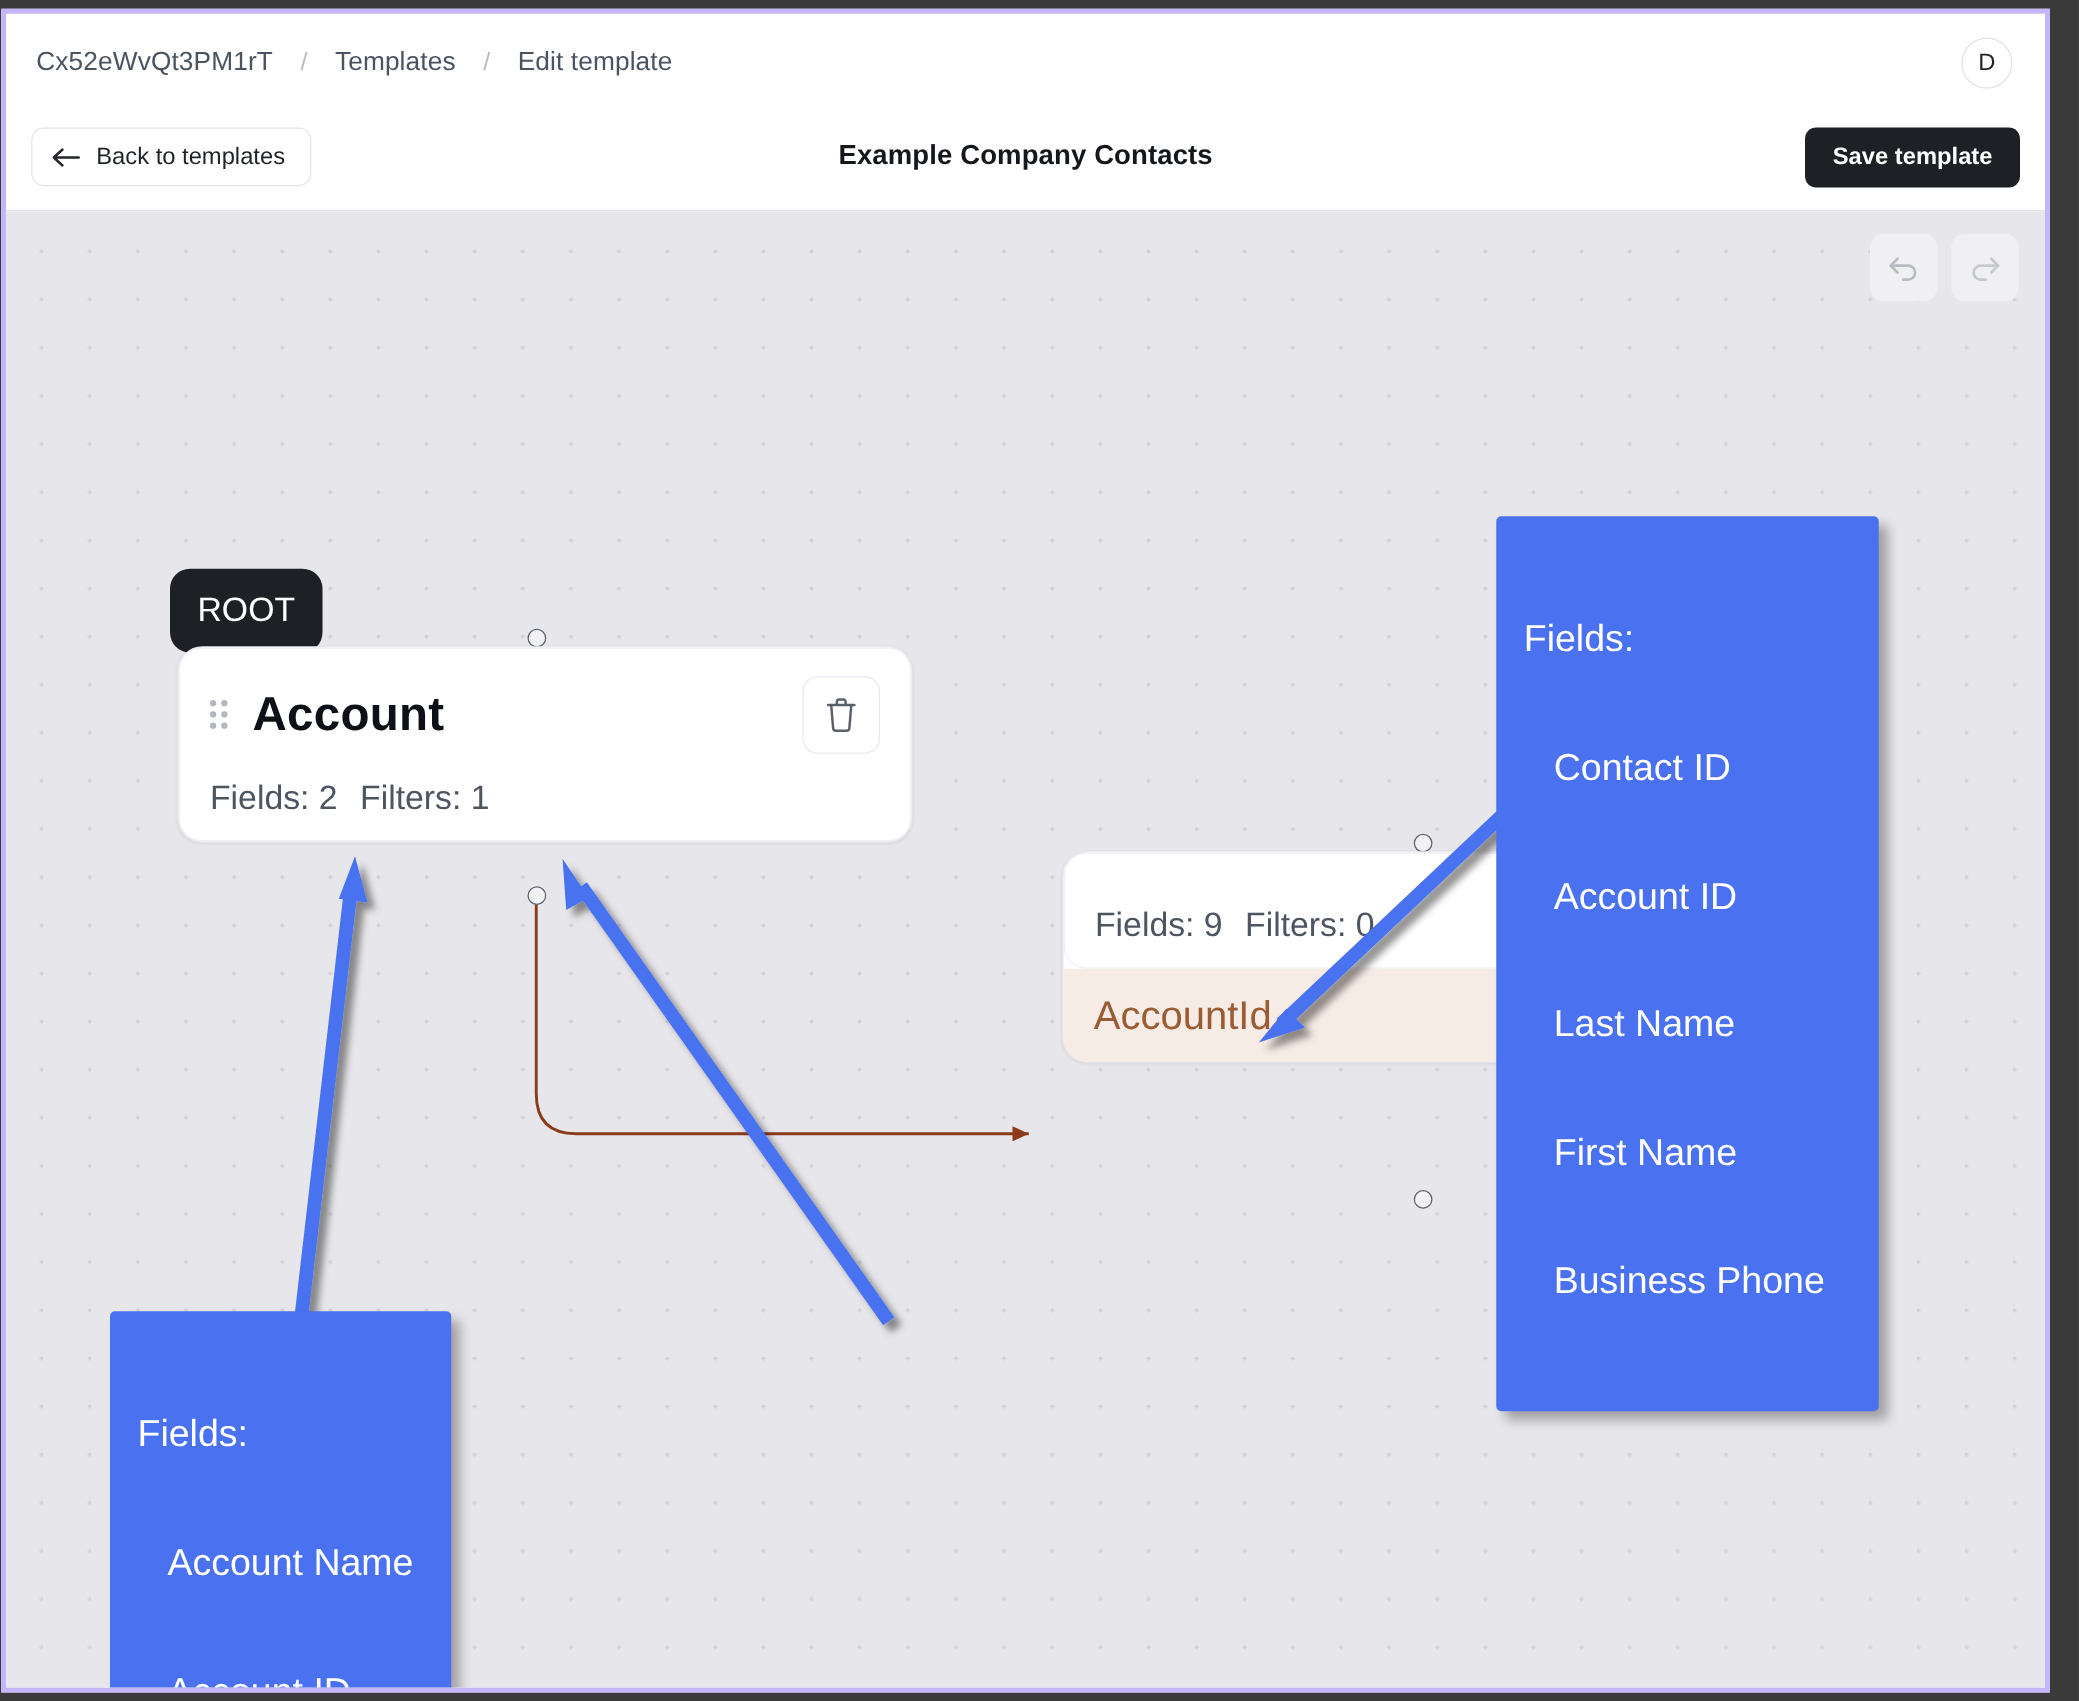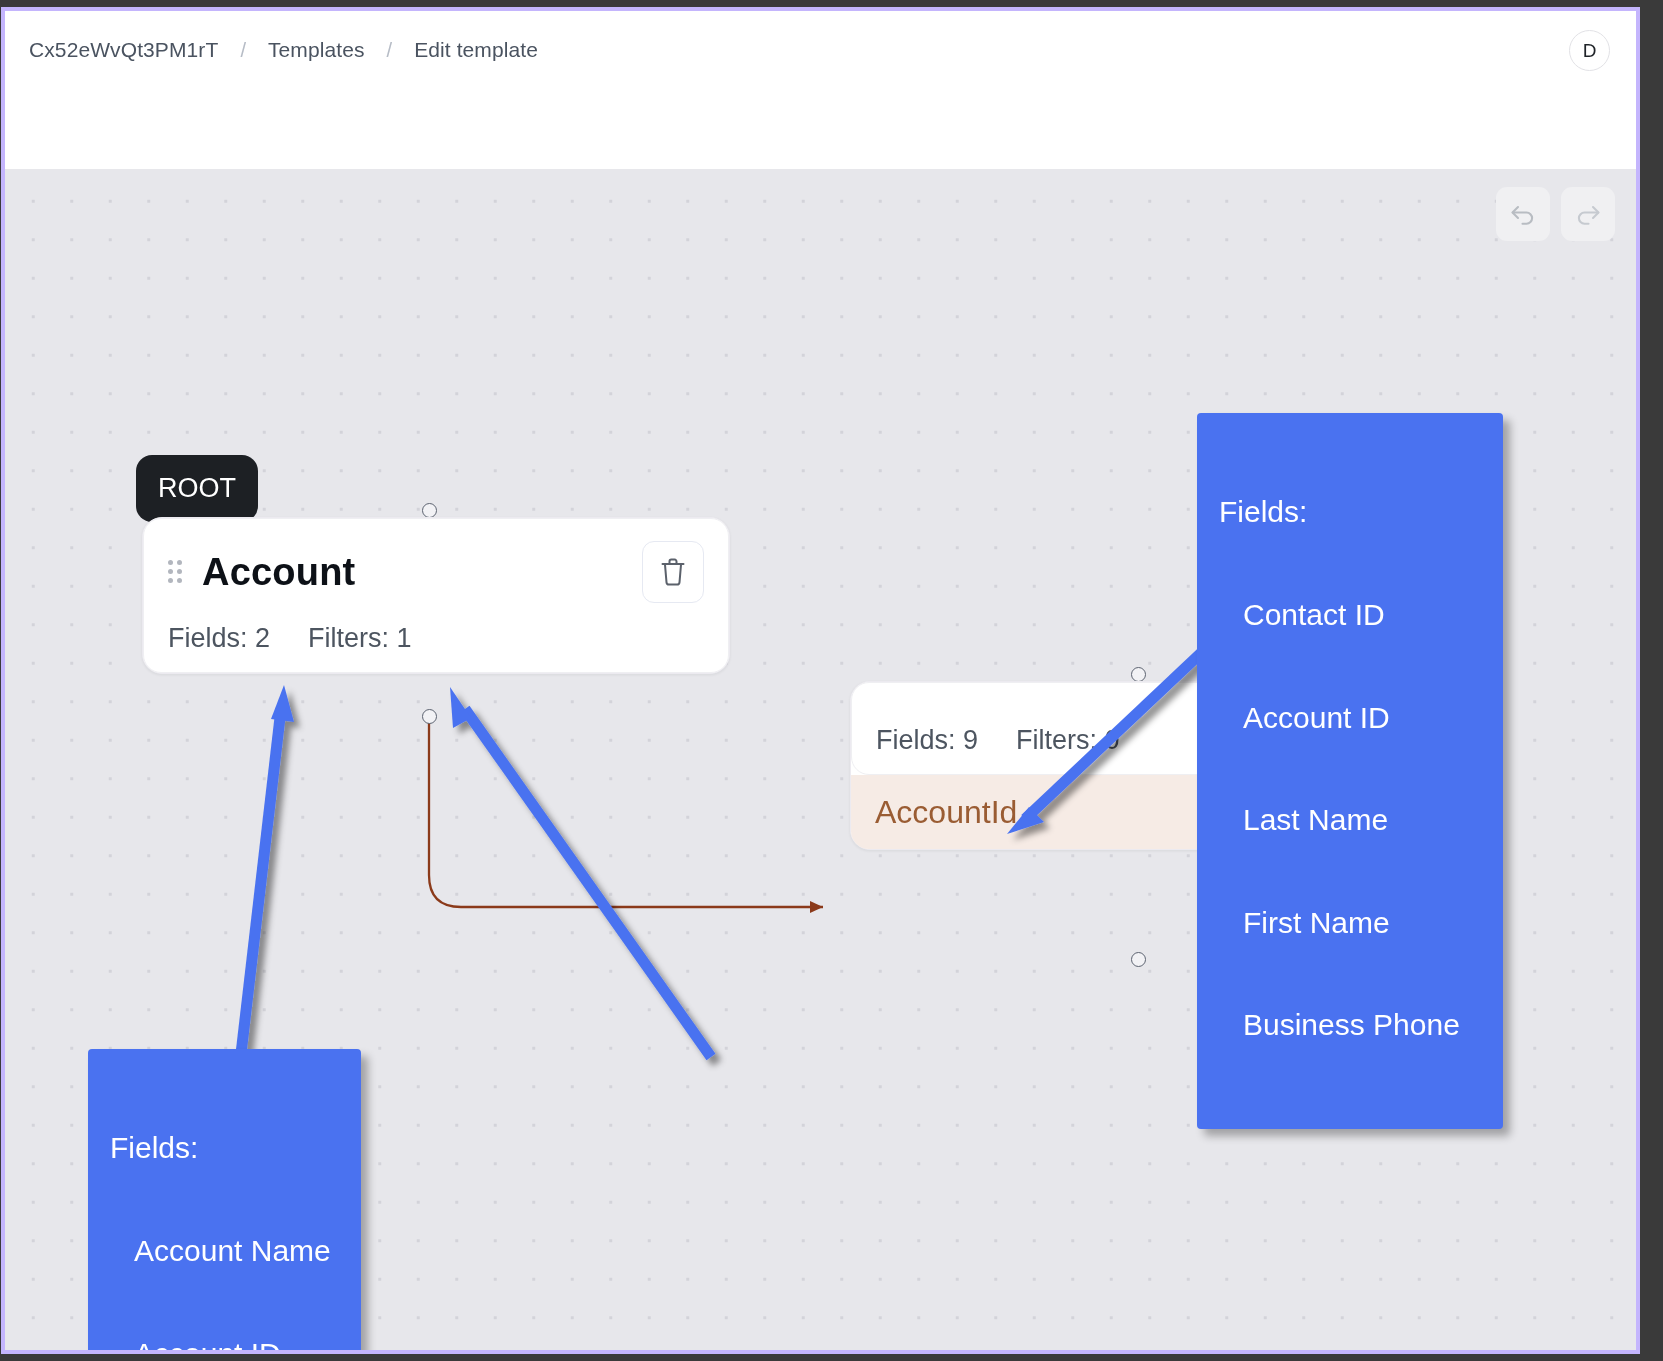--- a/index.html
+++ b/index.html
@@ -116,21 +116,21 @@
   .trash-btn {
     margin-left: auto;
     width: 62px; height: 62px;
     border: 1px solid #e6e9f2; border-radius: 12px;
     background: #fff; cursor: pointer;
     display: flex; align-items: center; justify-content: center;
   }
   .node-meta {
     margin-top: 20px;
     font-size: 27px; color: #4d5560;
-    display: flex; gap: 38px;
+    display: flex; gap: 18px;
   }
   .field-row {
     display: flex; align-items: center;
     background: #f6ebe5; border-radius: 0 0 18px 18px;
     padding: 14px 24px; margin: 0;
   }
   .field-name { font-size: 32px; color: #9a5c33; }
   .master-pill {
     margin-left: auto;
     border: 1px solid #d8b79f; border-radius: 20px;
@@ -179,20 +179,32 @@
     <span class="crumb-sep">/</span>
     <span class="crumb link">Templates</span>
     <span class="crumb-sep">/</span>
     <span class="crumb">Edit template</span>
 
     <div class="avatar">
       <span>D</span>
     </div>
   </div>
 
+  <div class="toolbar">
+    <div class="back-btn">
+      <svg class="arrow-left" viewBox="0 0 22 16">
+        <path d="M1 8 H21 M1 8 L8 1.6 M1 8 L8 14.4" fill="none" stroke="#24282e" stroke-width="1.9" stroke-linecap="round" stroke-linejoin="round"></path>
+      </svg>
+      <span>Back to templates</span>
+    </div>
+
+    <div class="doc-title">Example Company Contacts</div>
+
+    <button class="save-btn">Save template</button>
+  </div>
 
   <div class="canvas">
 
     <div class="history">
       <div class="hist-btn">
         <svg width="30" height="26" viewBox="0 0 30 26">
           <path d="M10 6 L4.5 11.5 L10 17" fill="none" stroke="#b8bcc2" stroke-width="2.1" stroke-linecap="round" stroke-linejoin="round"></path>
           <path d="M4.8 11.5 H18.5 a5.6 5.6 0 0 1 0 11.2 H14.5" fill="none" stroke="#b8bcc2" stroke-width="2.1" stroke-linecap="round"></path>
         </svg>
       </div>

